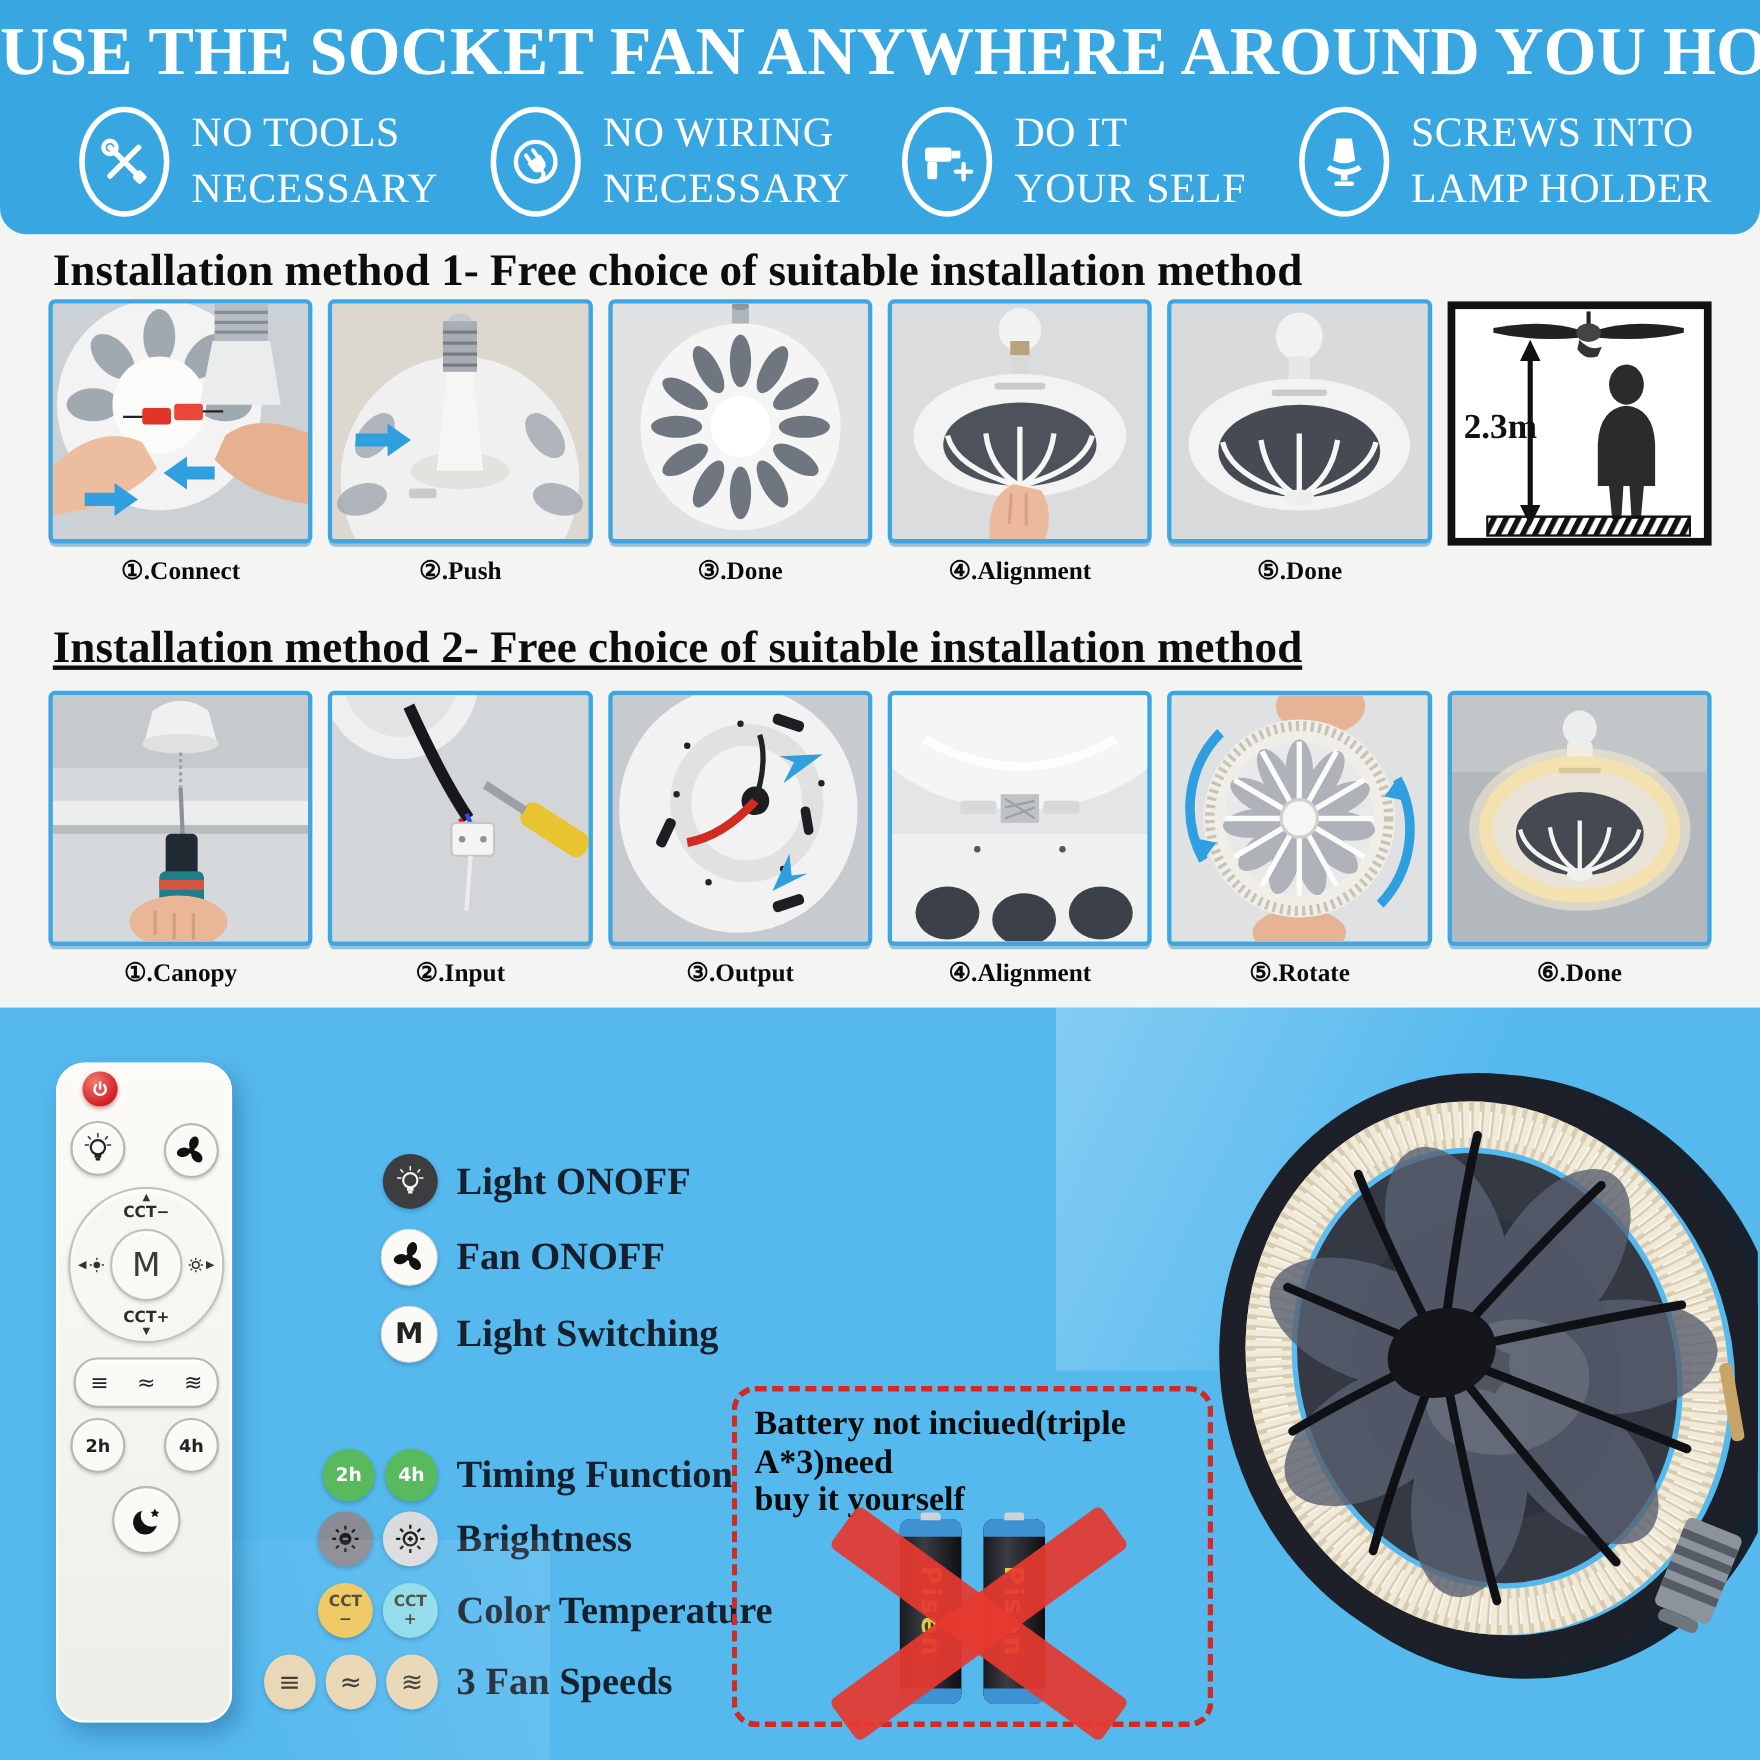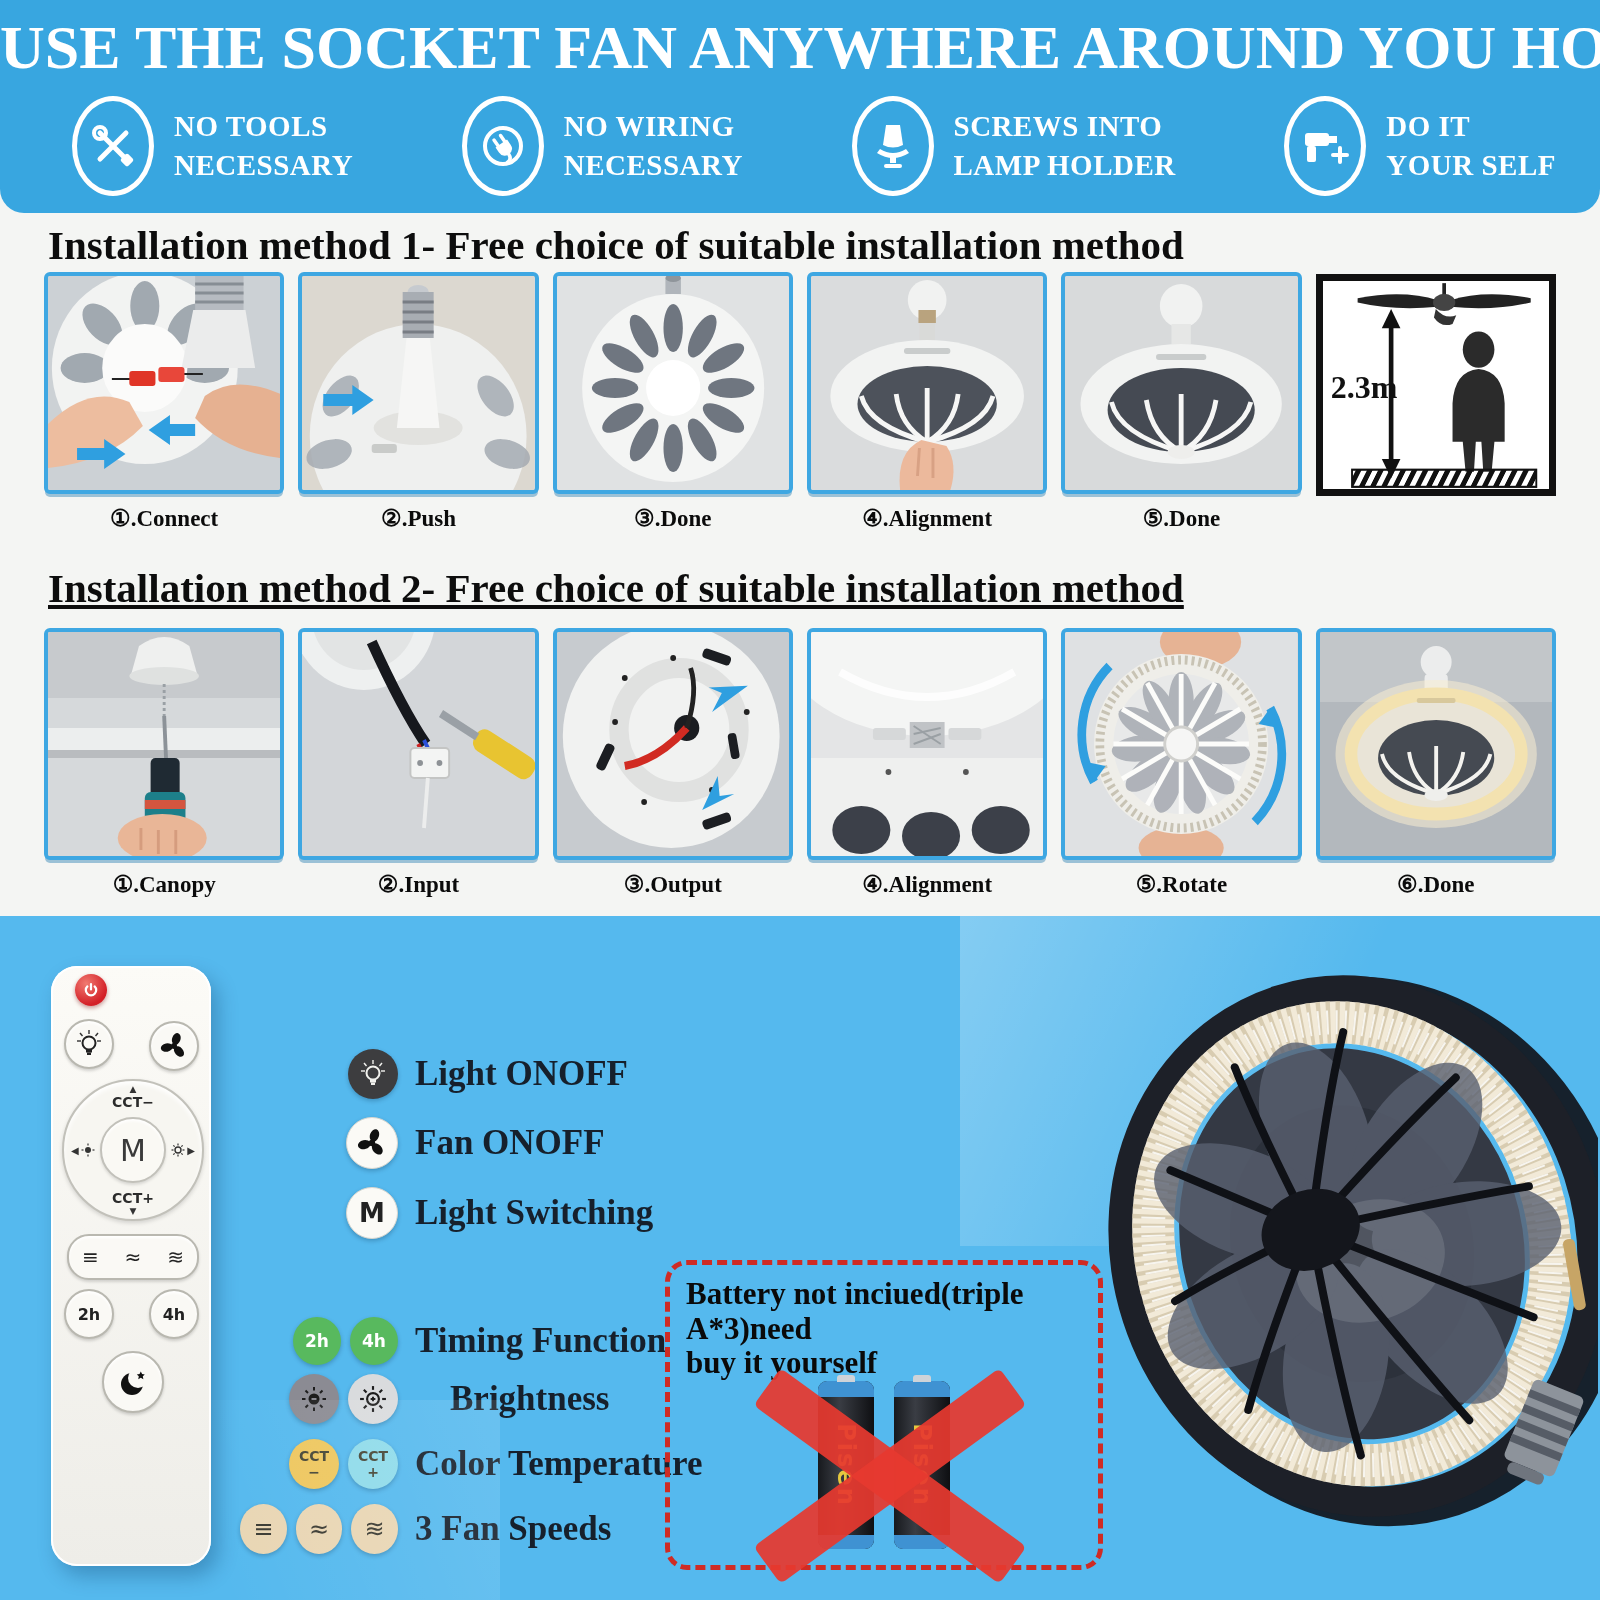--- a/index.html
+++ b/index.html
@@ -7,21 +7,21 @@
         font-family:"Liberation Serif","DejaVu Serif",serif;}
   
   .header{position:absolute;top:0;left:0;right:0;height:213px;background:#38a6e0;
           border-radius:0 0 24px 24px;}
   .header-title{padding-top:12px;text-align:center;color:#fff;font-size:62px;font-weight:bold;
                 letter-spacing:0px;white-space:nowrap;}
   .features{position:absolute;left:72px;right:44px;top:96px;display:flex;justify-content:space-between;}
   .feature{display:flex;align-items:center;gap:20px;color:#fff;}
   .fe-icon{flex:0 0 auto;width:72px;height:90px;border:5px solid #fff;border-radius:50%;
            display:flex;align-items:center;justify-content:center;}
-  .fe-label{font-size:29px;font-weight:bold;line-height:1.35;letter-spacing:.5px;}
+  .fe-label{font-size:38px;font-weight:normal;line-height:1.35;letter-spacing:.5px;}
   
   .sec-heading{position:absolute;left:48px;font-size:41px;font-weight:bold;color:#0d0d0d;white-space:nowrap;}
   
   .row{position:absolute;left:44px;right:44px;display:flex;gap:14px;}
   .cell{flex:1;min-width:0;}
   .photo{border:4px solid #3ea7e2;border-radius:6px;overflow:hidden;background:#d7dadc;
          box-shadow:0 4px 0 -1px rgba(46,130,180,.45);}
   .photo svg{display:block;width:100%;height:100%;}
   .cap{text-align:center;font-size:23px;font-weight:bold;color:#0b0b0b;margin-top:11px;white-space:nowrap;}
   .row1 .photo{height:214px;}
@@ -147,48 +147,48 @@
           </svg>
         </span>
         <span class="fe-label">
           <span>NO WIRING</span><br>
           <span>NECESSARY</span>
         </span>
       </div>
 
       <div class="feature">
         <span class="fe-icon">
-          <svg width="46" height="50" viewBox="0 0 46 50">
-            <path d="M16 4 h14 l3 20 q-10 5 -20 0 z" fill="#fff"></path>
-            <path d="M10 28 q13 8 26 0 l3 4 q-16 10 -32 0 z" fill="#fff"></path>
-            <rect x="20" y="34" width="6" height="8" fill="#fff"></rect>
-            <rect x="14" y="43" width="18" height="4" rx="2" fill="#fff"></rect>
-          </svg>
-        </span>
-        <span class="fe-label">
-          <span>SCREWS INTO</span><br>
-          <span>LAMP HOLDER</span>
-        </span>
-      </div>
-
-      <div class="feature">
-        <span class="fe-icon">
           <svg width="48" height="46" viewBox="0 0 48 46">
             <rect x="4" y="10" width="24" height="13" rx="3" fill="#fff"></rect>
             <rect x="28" y="13" width="8" height="7" fill="#fff"></rect>
             <rect x="6" y="23" width="9" height="16" rx="2" fill="#fff"></rect>
             <g stroke="#fff" stroke-width="4" stroke-linecap="round">
               <line x1="39" y1="25" x2="39" y2="39"></line>
               <line x1="32" y1="32" x2="46" y2="32"></line>
             </g>
           </svg>
         </span>
         <span class="fe-label">
           <span>DO IT</span><br>
           <span>YOUR SELF</span>
+        </span>
+      </div>
+
+      <div class="feature">
+        <span class="fe-icon">
+          <svg width="46" height="50" viewBox="0 0 46 50">
+            <path d="M16 4 h14 l3 20 q-10 5 -20 0 z" fill="#fff"></path>
+            <path d="M10 28 q13 8 26 0 l3 4 q-16 10 -32 0 z" fill="#fff"></path>
+            <rect x="20" y="34" width="6" height="8" fill="#fff"></rect>
+            <rect x="14" y="43" width="18" height="4" rx="2" fill="#fff"></rect>
+          </svg>
+        </span>
+        <span class="fe-label">
+          <span>SCREWS INTO</span><br>
+          <span>LAMP HOLDER</span>
         </span>
       </div>
 
     </div>
   </div>
 
   <div class="sec-heading" style="top:221px;">Installation method 1- Free choice of suitable installation method</div>
 
   <div class="row row1" style="top:272px;">
 
@@ -665,21 +665,21 @@
 
 
     <div class="lrow" style="left:240px;top:399px;">
       <div class="licons">
         <div class="lico ico-green">2h</div>
         <div class="lico ico-green">4h</div>
       </div>
       <div class="llabel">Timing Function</div>
     </div>
 
-    <div class="lrow" style="left:240px;top:457px;gap:35px;">
+    <div class="lrow" style="left:240px;top:457px;">
       <div class="licons">
         <div class="lico ico-gray">
           <svg width="26" height="26" viewBox="0 0 26 26">
             <circle cx="13" cy="13" r="5.5" fill="#1d1d1d"></circle>
             <g stroke="#1d1d1d" stroke-width="2">
                 <line x1="13" y1="1" x2="13" y2="4.5"></line>
                 <line x1="13" y1="21.5" x2="13" y2="25"></line>
                 <line x1="1" y1="13" x2="4.5" y2="13"></line>
                 <line x1="21.5" y1="13" x2="25" y2="13"></line>
                 <line x1="4.5" y1="4.5" x2="7" y2="7"></line>

